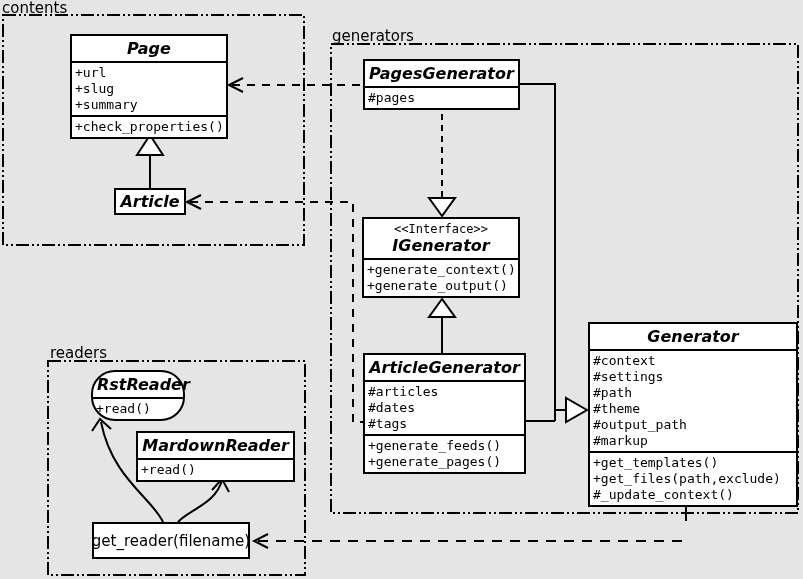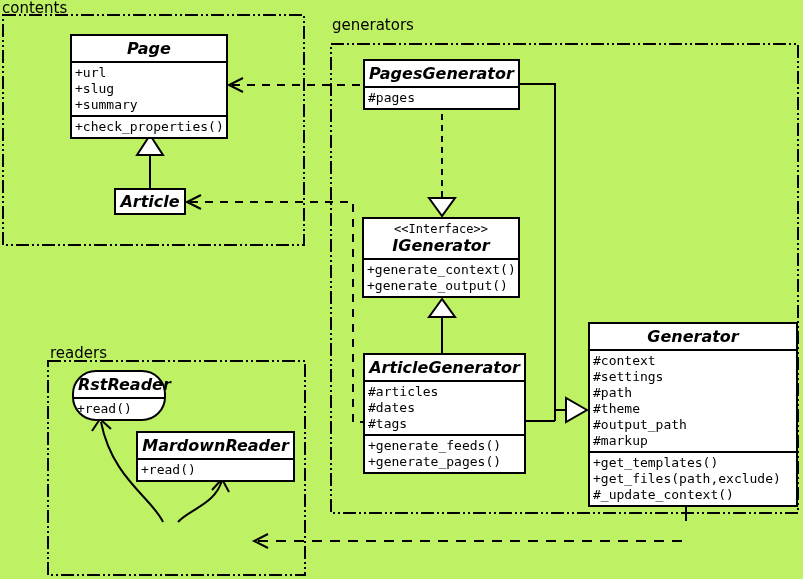--- a/index.html
+++ b/index.html
@@ -1,17 +1,17 @@
 <!DOCTYPE html>
 <html><head>
 <meta charset="utf-8">
 <style>
   html,body{margin:0;padding:0;background:#fff;}
   #canvas{
-    position:relative;width:803px;height:579px;background:#bef264;overflow:hidden;
+    position:relative;width:803px;height:579px;background:#e5e5e5;overflow:hidden;
     font-family:"DejaVu Sans",sans-serif;color:#000;
   }
   #wires{position:absolute;left:0;top:0;width:803px;height:579px;}
   .pkg-label{
     position:absolute;font-family:"DejaVu Sans",sans-serif;font-size:15px;
     color:#000;line-height:15px;white-space:nowrap;
   }
   .uml-class{
     position:absolute;background:#fff;border:2px solid #000;box-sizing:border-box;
   }
@@ -71,21 +71,21 @@
     <polyline points="268,534 254,541 268,548" fill="none" stroke="#000" stroke-width="2"></polyline>
 
     <path d="M 163 522 C 152 498, 112 478, 101 422" fill="none" stroke="#000" stroke-width="2"></path>
     <polyline points="92,431 100,419 111,429" fill="none" stroke="#000" stroke-width="2"></polyline>
 
     <path d="M 178 522 C 188 510, 216 504, 222 480" fill="none" stroke="#000" stroke-width="2"></path>
     <polyline points="212,490 222,479 229,492" fill="none" stroke="#000" stroke-width="2"></polyline>
   </svg>
 
   <div class="pkg-label" style="left:2px;top:1px;">contents</div>
-  <div class="pkg-label" style="left:332px;top:18px;">generators</div>
+  <div class="pkg-label" style="left:332px;top:29px;">generators</div>
   <div class="pkg-label" style="left:50px;top:346px;">readers</div>
 
   <div class="uml-class" style="left:70px;top:34px;width:158px;">
     <div class="uml-title">Page</div>
     <div class="uml-sec">
       <div class="member">+url</div>
       <div class="member">+slug</div>
       <div class="member">+summary</div>
     </div>
     <div class="uml-sec">
@@ -136,28 +136,29 @@
       <div class="member">#output_path</div>
       <div class="member">#markup</div>
     </div>
     <div class="uml-sec">
       <div class="member">+get_templates()</div>
       <div class="member">+get_files(path,exclude)</div>
       <div class="member">#_update_context()</div>
     </div>
   </div>
 
-  <div class="uml-class" style="left:72px;top:370px;width:94px;border-radius:24px;">
+  <div class="uml-class" style="left:91px;top:370px;width:94px;border-radius:24px;">
     <div class="uml-title">RstReader</div>
     <div class="uml-sec">
       <div class="member">+read()</div>
     </div>
   </div>
 
   <div class="uml-class" style="left:136px;top:431px;width:159px;">
     <div class="uml-title">MardownReader</div>
     <div class="uml-sec">
       <div class="member">+read()</div>
     </div>
   </div>
 
+  <div class="plain-box" style="left:92px;top:522px;width:158px;height:37px;">get_reader(filename)</div>
 
 </div>
 
 </body></html>

